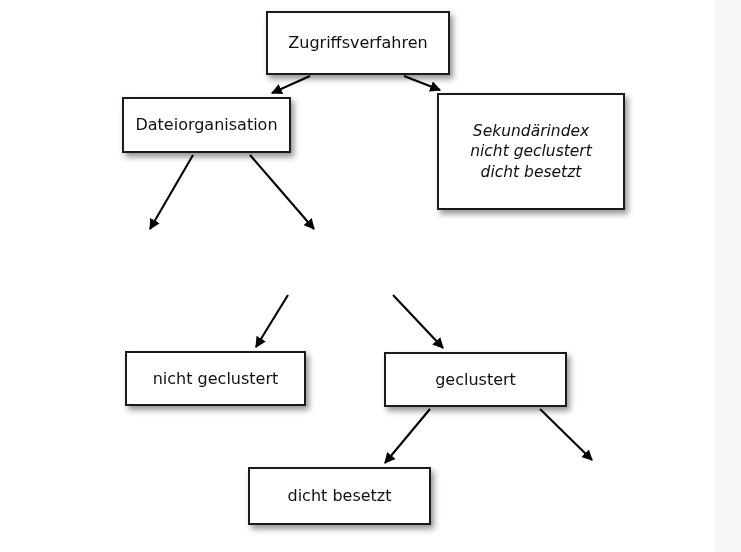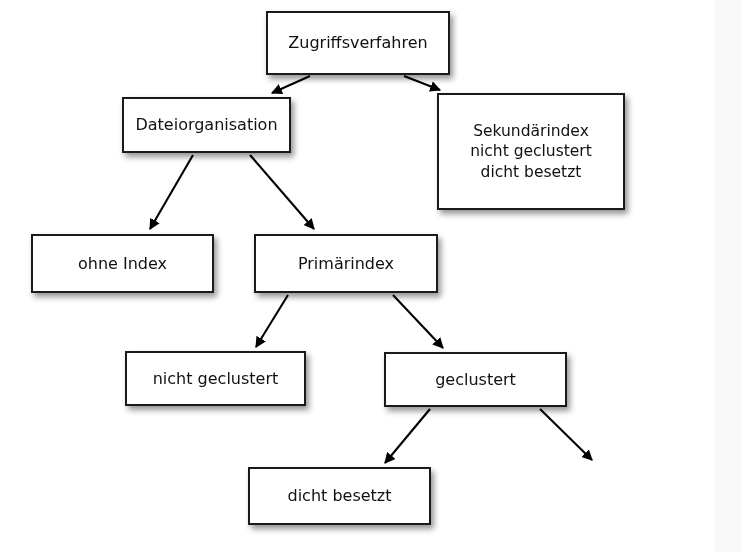--- a/index.html
+++ b/index.html
@@ -45,21 +45,21 @@
     box-shadow: 3px 4px 6px rgba(0,0,0,0.42);
     z-index: 2;
   }
   .node .lines {
     display: block;
     width: 100%;
     padding: 0 6px;
     box-sizing: border-box;
   }
   .node .line { display: block; white-space: nowrap; }
-  .node .line.italic { font-weight: 500; }
+  .node .line.italic { font-style: italic; font-weight: 500; }
 
   
   #node-zugriffsverfahren { left: 266px; top: 11px;  width: 184px; height: 64px; }
   #node-dateiorganisation { left: 122px; top: 97px;  width: 169px; height: 56px; }
   #node-zugriffspfad      { left: 437px; top: 93px;  width: 188px; height: 117px; font-size: 15.5px; }
   #node-ohne-index        { left: 31px;  top: 234px; width: 183px; height: 59px; }
   #node-primaerindex      { left: 254px; top: 234px; width: 184px; height: 59px; }
   #node-nicht-geclustert  { left: 125px; top: 351px; width: 181px; height: 55px; }
   #node-geclustert        { left: 384px; top: 352px; width: 183px; height: 55px; }
   #node-dicht-besetzt     { left: 248px; top: 467px; width: 183px; height: 58px; }
@@ -104,31 +104,21 @@
   </div>
 
   <div class="node" id="node-zugriffspfad">
     <span class="lines">
       <span class="line italic">Sekundärindex</span>
       <span class="line italic">nicht geclustert</span>
       <span class="line italic">dicht besetzt</span>
     </span>
   </div>
 
-  <div class="node" id="node-ohne-index">
-    <span class="lines">
-      <span class="line">ohne Index</span>
-    </span>
-  </div>
 
-  <div class="node" id="node-primaerindex">
-    <span class="lines">
-      <span class="line">Primärindex</span>
-    </span>
-  </div>
 
   <div class="node" id="node-nicht-geclustert">
     <span class="lines">
       <span class="line">nicht geclustert</span>
     </span>
   </div>
 
   <div class="node" id="node-geclustert">
     <span class="lines">
       <span class="line">geclustert</span>

